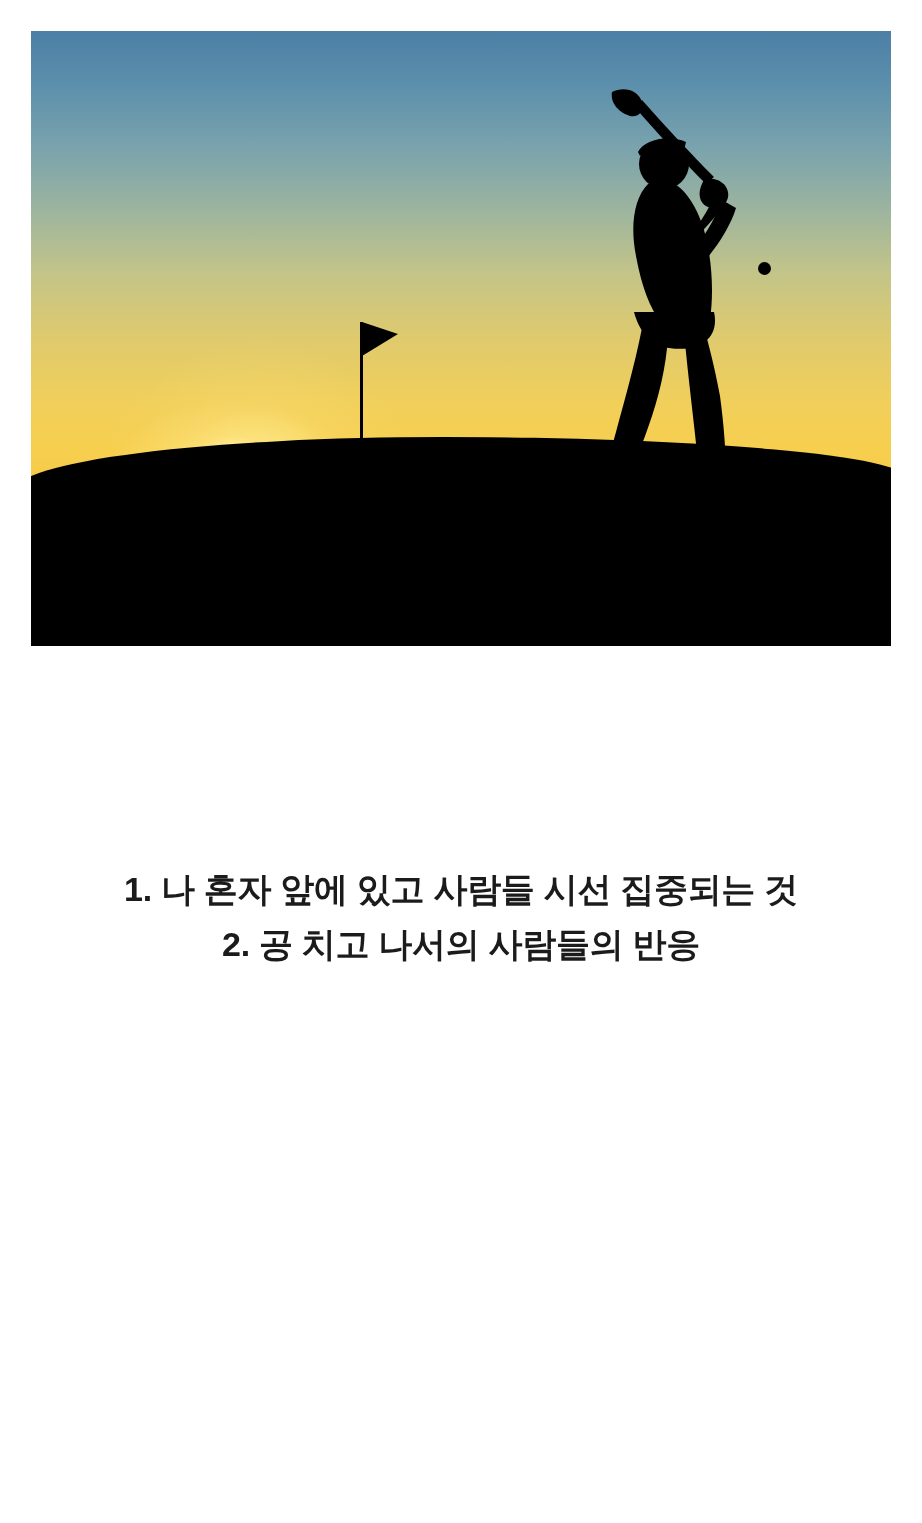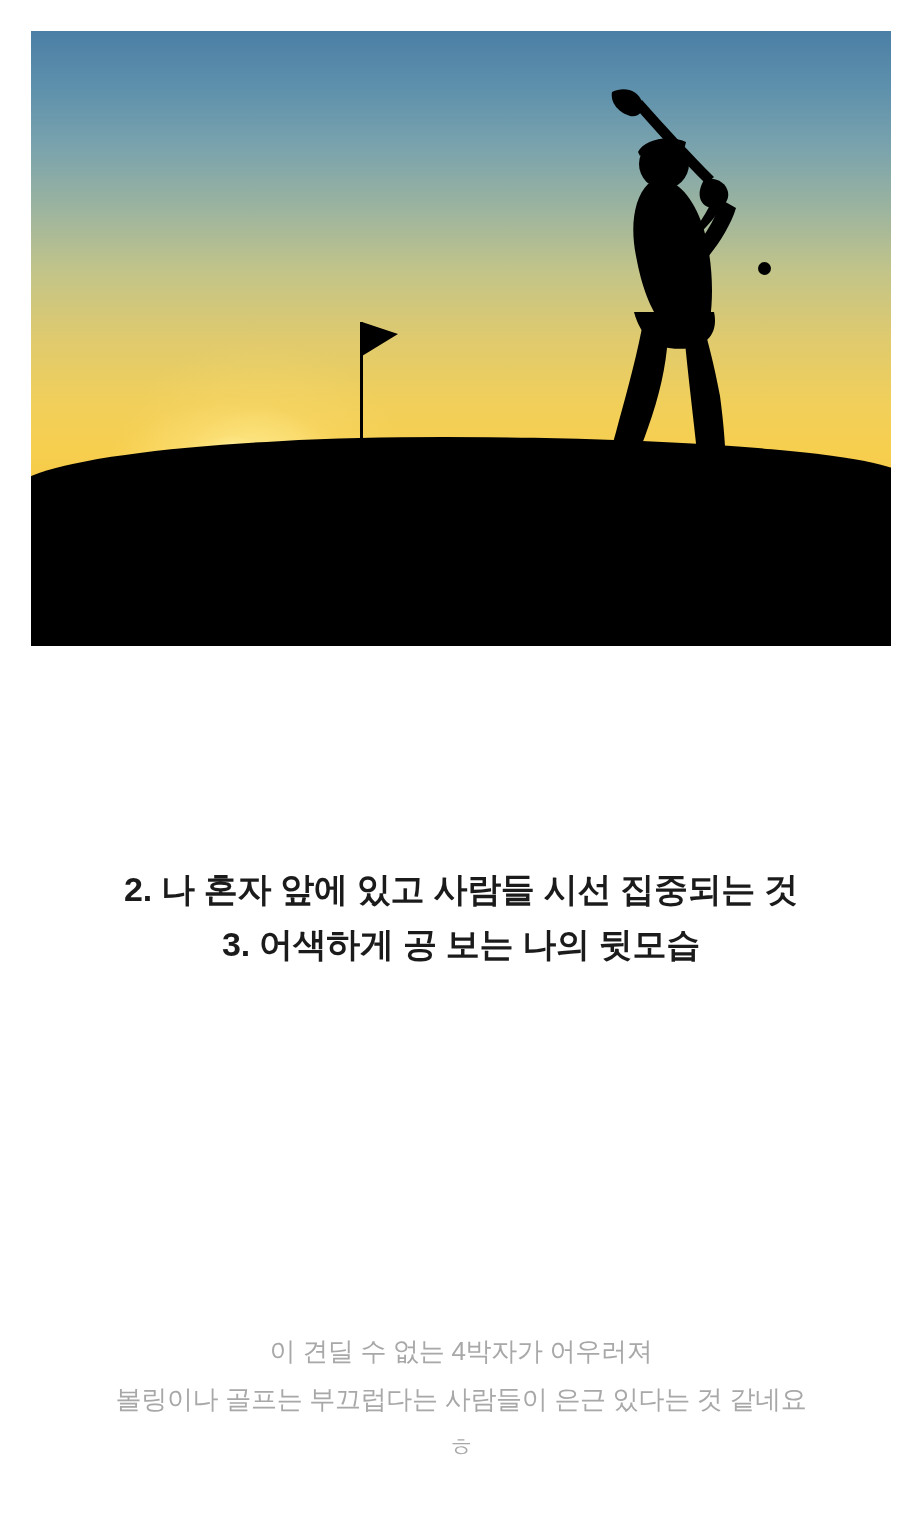--- a/index.html
+++ b/index.html
@@ -196,23 +196,18 @@
 
           <path d="M154 428 C 150 440, 154 448, 170 448 L196 448 C 200 440, 196 430, 188 428 Z"></path>
 
           <path d="M52 396 C 44 404, 44 414, 54 418 C 66 422, 80 416, 84 406 C 86 398, 76 390, 66 390 Z"></path>
         </g>
       </svg>
     </div>
   </div>
 
   <div class="lines">
-    <div class="line">2. 나 혼자 앞에 있고 사람들 시선 집중되는 것</div>
-    <div class="line">3. 어색하게 공 보는 나의 뒷모습</div>
+    <div class="line">1. 나 혼자 앞에 있고 사람들 시선 집중되는 것</div>
+    <div class="line">2. 공 치고 나서의 사람들의 반응</div>
   </div>
 
-  <div class="footer">
-    <div class="fline">이 견딜 수 없는 4박자가 어우러져</div>
-    <div class="fline">볼링이나 골프는 부끄럽다는 사람들이 은근 있다는 것 같네요</div>
-    <div class="fline">ㅎ</div>
-  </div>
 
 </div>
 
 </body></html>

